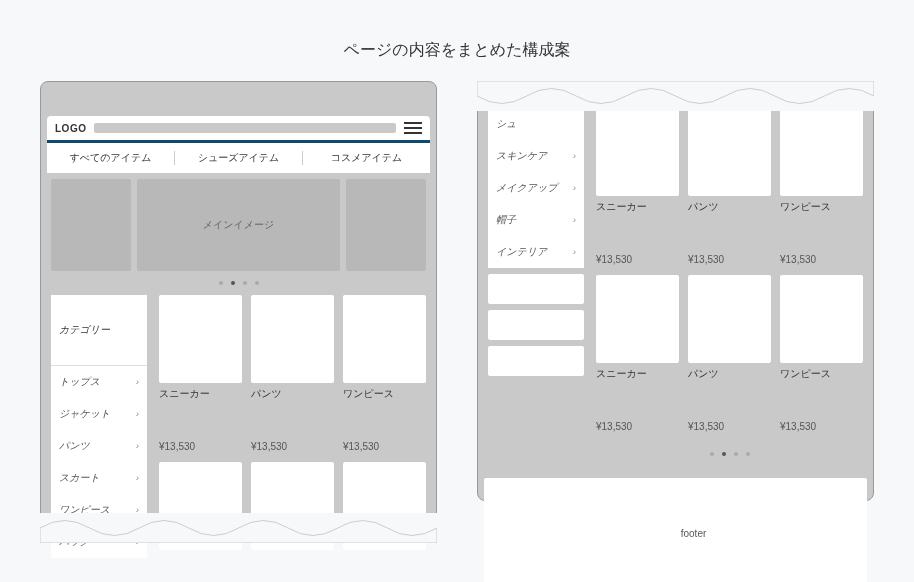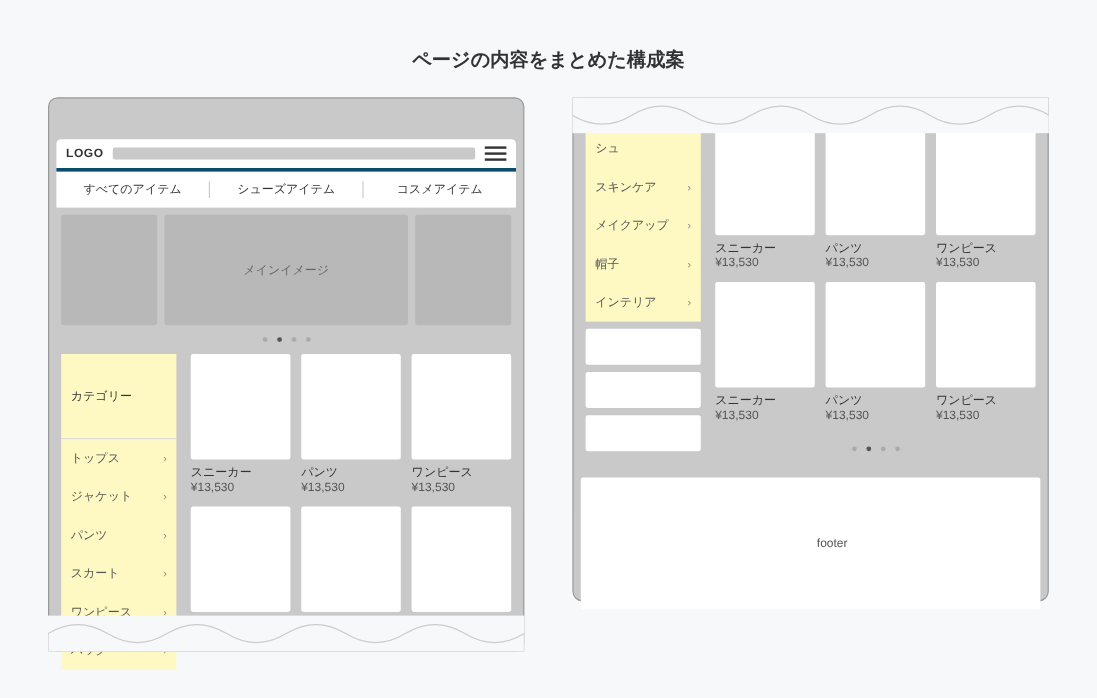--- a/index.html
+++ b/index.html
@@ -1,47 +1,47 @@
 <!DOCTYPE html>
 <html><head>
 <meta charset="utf-8">
 <style>
 * { margin: 0; padding: 0; box-sizing: border-box; }
 body { background: #f7f8fa; font-family: -apple-system, "Hiragino Sans", sans-serif; width: 914px; height: 582px; overflow: hidden; color: #333; }
-.title { text-align: center; font-size: 16px; font-weight: bold; padding: 40px 0 20px; color: #333; }
+.title { text-align: center; font-size: 16px; font-weight: normal; padding: 40px 0 20px; color: #333; }
 .canvas { display: flex; gap: 40px; padding: 0 40px; }
 .frame { background: #c9c9c9; border: 1px solid #999; border-radius: 8px; padding: 6px; position: relative; }
 .frame-left { width: 398px; height: 462px; }
 .frame-right { width: 398px; height: 420px; }
 .topbar { background: #fff; display: flex; align-items: center; padding: 6px 8px; gap: 8px; border-radius: 4px 4px 0 0; margin-top: 28px; }
 .logo { font-size: 10px; font-weight: bold; letter-spacing: 0.5px; }
 .searchbar { flex: 1; height: 10px; background: #c9c9c9; border-radius: 2px; }
 .burger { width: 18px; display: flex; flex-direction: column; gap: 3px; }
 .burger span { height: 2px; background: #333; }
 .navbar { background: #fff; display: flex; justify-content: space-around; font-size: 10px; padding: 8px 0; border-top: 3px solid #0c4a6e; }
 .navbar span { border-left: 1px solid #ccc; flex: 1; text-align: center; }
 .navbar span:first-child { border-left: none; }
 .hero { display: flex; gap: 6px; padding: 6px 4px 0; }
 .hero-img { background: #b8b8b8; height: 92px; border-radius: 2px; }
 .hero-img.side { flex: 0 0 80px; }
 .hero-img.main { flex: 1; display: flex; align-items: center; justify-content: center; font-size: 10px; color: #666; }
 .dots { display: flex; gap: 8px; justify-content: center; padding: 10px 0; }
 .dot { width: 4px; height: 4px; border-radius: 50%; background: #aaa; }
 .dot.active { background: #555; }
 .lower { display: flex; gap: 12px; padding: 0 4px; }
-.sidebar { width: 96px; background: #fef9c3; font-size: 10px; }
+.sidebar { width: 96px; background: #ffffff; font-size: 10px; font-style: italic; }
 .sidebar-head { padding: 28px 8px; border-bottom: 1px solid #ddd; font-size: 10px; }
 .sidebar-item { padding: 9px 8px; display: flex; justify-content: space-between; align-items: center; color: #555; }
 .chev { font-size: 9px; color: #888; }
 .grid { flex: 1; display: flex; flex-direction: column; gap: 10px; }
 .row { display: flex; gap: 9px; }
 .card { flex: 1; }
 .card-img { background: #fff; width: 100%; height: 88px; border-radius: 2px; }
 .card-name { font-size: 10px; margin-top: 4px; color: #333; }
-.card-price { font-size: 10px; color: #555; }
+.card-price { font-size: 10px; color: #555; margin-top: 40px; }
 .frame-right .sidebar { width: 96px; }
 .adbox { background: #fff; height: 30px; margin: 6px 0; border-radius: 2px; }
 .footer-box { background: #fff; margin-top: 12px; height: 110px; display: flex; align-items: center; justify-content: center; font-size: 10px; color: #555; border-radius: 2px; padding-left: 36px; }
 .wave { position: absolute; left: -1px; right: -1px; height: 30px; bottom: -1px; background: #f7f8fa; }
 .wave-top { top: -1px; bottom: auto; }
 .wave svg { width: 100%; height: 100%; display: block; }
 </style>
 </head>
 <body>
 

